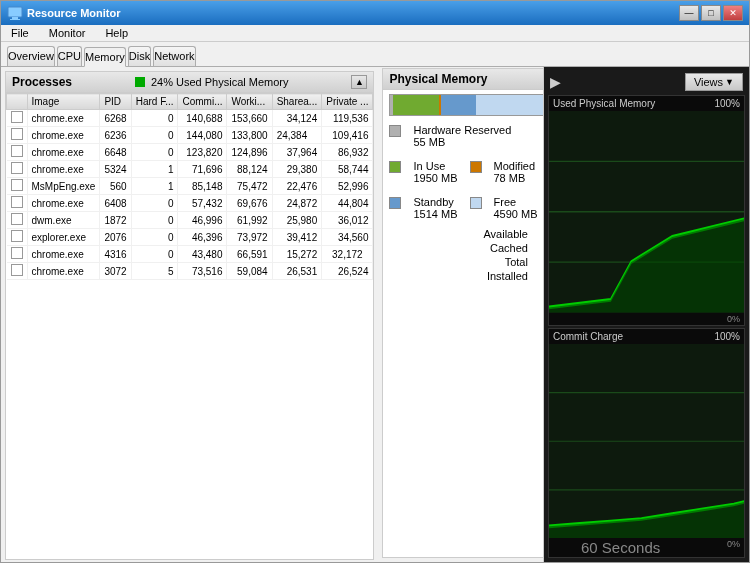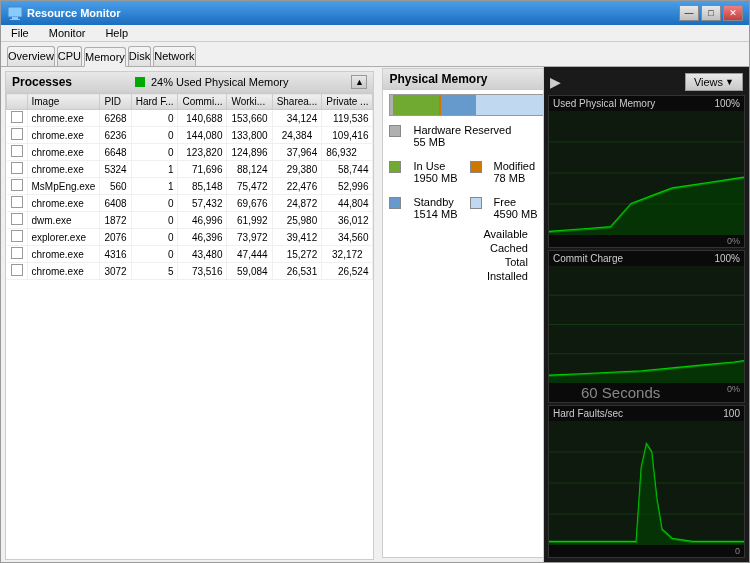--- a/index.html
+++ b/index.html
@@ -359,32 +359,32 @@
       <td style="text-align:right">34,124</td>
       <td style="text-align:right">119,536</td>
     </tr>
                 <tr>
       <td><div class="row-checkbox"></div></td>
       <td>chrome.exe</td>
       <td style="text-align:right">6236</td>
       <td style="text-align:right">0</td>
       <td style="text-align:right">144,080</td>
       <td style="text-align:right">133,800</td>
-      <td style="text-align:center">24,384</td>
+      <td style="text-align:left">24,384</td>
       <td style="text-align:right">109,416</td>
     </tr>
                 <tr>
       <td><div class="row-checkbox"></div></td>
       <td>chrome.exe</td>
       <td style="text-align:right">6648</td>
       <td style="text-align:right">0</td>
       <td style="text-align:right">123,820</td>
       <td style="text-align:right">124,896</td>
       <td style="text-align:right">37,964</td>
-      <td style="text-align:left">86,932</td>
+      <td style="text-align:right">86,932</td>
     </tr>
                 <tr>
       <td><div class="row-checkbox"></div></td>
       <td>chrome.exe</td>
       <td style="text-align:right">5324</td>
       <td style="text-align:right">1</td>
       <td style="text-align:right">71,696</td>
       <td style="text-align:right">88,124</td>
       <td style="text-align:right">29,380</td>
       <td style="text-align:right">58,744</td>
@@ -428,21 +428,21 @@
       <td style="text-align:right">73,972</td>
       <td style="text-align:right">39,412</td>
       <td style="text-align:right">34,560</td>
     </tr>
                 <tr>
       <td><div class="row-checkbox"></div></td>
       <td>chrome.exe</td>
       <td style="text-align:right">4316</td>
       <td style="text-align:right">0</td>
       <td style="text-align:right">43,480</td>
-      <td style="text-align:right">47,444</td>
+      <td style="text-align:right">66,591</td>
       <td style="text-align:right">15,272</td>
       <td style="text-align:center">32,172</td>
     </tr>
                 <tr>
       <td><div class="row-checkbox"></div></td>
       <td>chrome.exe</td>
       <td style="text-align:right">3072</td>
       <td style="text-align:right">5</td>
       <td style="text-align:right">73,516</td>
       <td style="text-align:right">59,084</td>
@@ -566,34 +566,15 @@
             <polyline points="0,75 30,74 60,73 90,72 120,70 150,68 180,66 190,65" fill="none" stroke="#00cc00" stroke-width="1.5"></polyline>
             <polyline points="0,75 30,74 60,73 90,72 120,70 150,68 180,66 190,65 190,80 0,80" fill="#004400" stroke="none" opacity="0.6"></polyline>
           </svg>
         </div>
         <div style="display:flex;justify-content:space-between;padding:1px 4px;">
           <span style="color:#888;font-size:15px;margin-left:28px;">60 Seconds</span>
           <span style="color:#888;font-size:9px;">0%</span>
         </div>
       </div>
 
-      <div class="chart-section">
-        <div class="chart-header">
-          <span>Hard Faults/sec</span>
-          <span>100</span>
-        </div>
-        <div class="chart-area">
-          <svg class="chart-grid" viewBox="0 0 190 80" preserveAspectRatio="none">
-            <line x1="0" y1="20" x2="190" y2="20" stroke="#1a4a1a" stroke-width="0.5"></line>
-            <line x1="0" y1="40" x2="190" y2="40" stroke="#1a4a1a" stroke-width="0.5"></line>
-            <line x1="0" y1="60" x2="190" y2="60" stroke="#1a4a1a" stroke-width="0.5"></line>
-
-            <polyline points="0,78 80,78 85,78 90,30 95,15 100,20 105,50 110,70 120,76 140,78 160,78 190,78" fill="none" stroke="#00cc00" stroke-width="1.5"></polyline>
-            <polyline points="0,78 80,78 85,78 90,30 95,15 100,20 105,50 110,70 120,76 140,78 160,78 190,78 190,80 0,80" fill="#004400" stroke="none" opacity="0.6"></polyline>
-          </svg>
-        </div>
-        <div style="display:flex;justify-content:flex-end;padding:1px 4px;">
-          <span style="color:#888;font-size:9px;">0</span>
-        </div>
-      </div>
     </div>
   </div>
 </div>
 
 </body></html>

